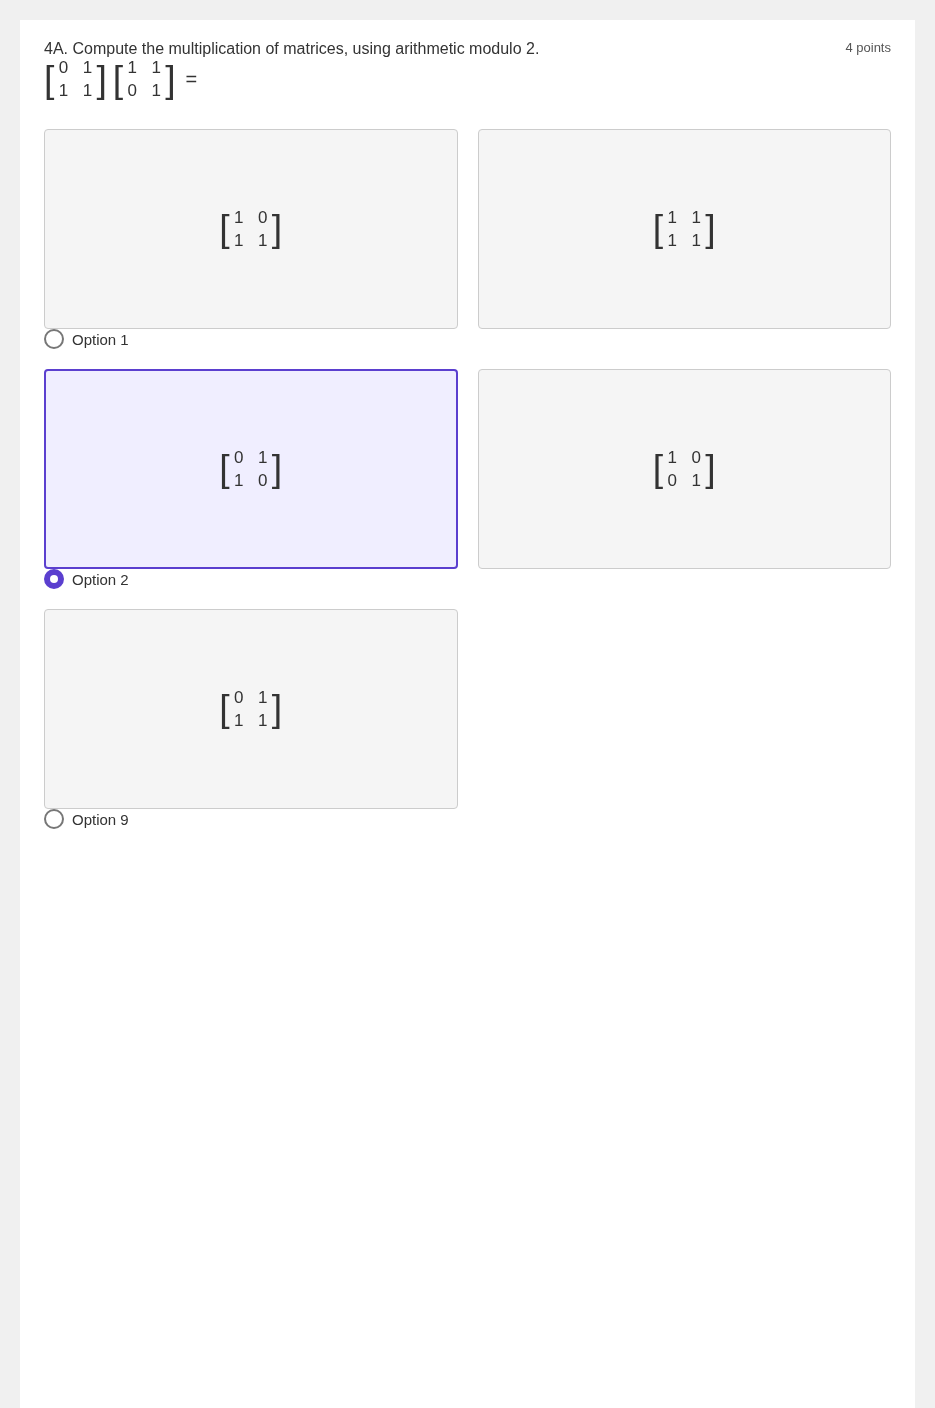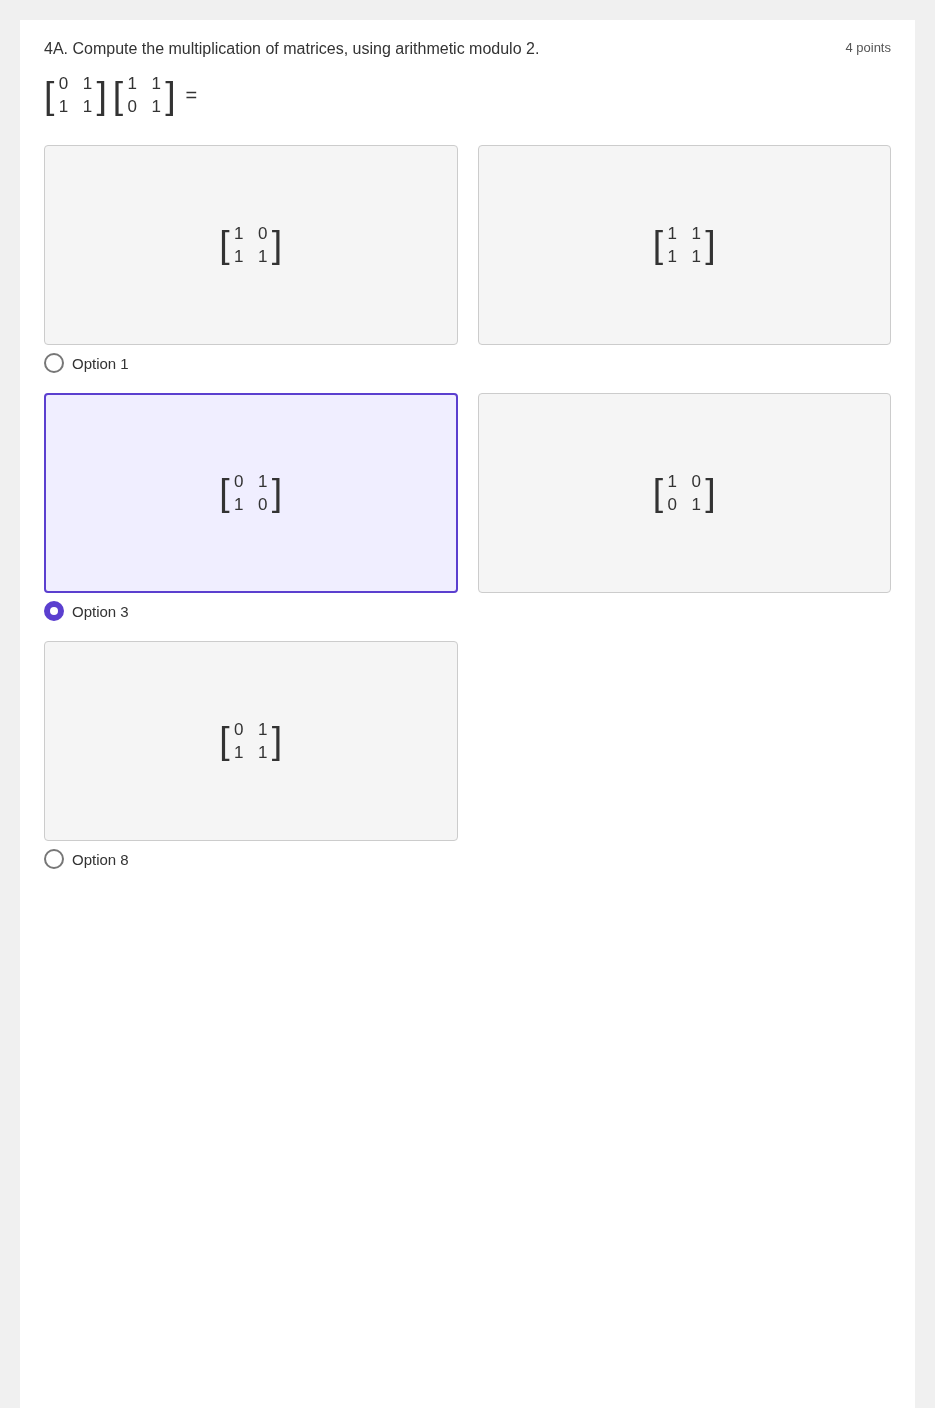--- a/index.html
+++ b/index.html
@@ -13,21 +13,20 @@
     .page {
       background: #fff;
       width: 100%;
       min-height: 1408px;
       padding: 20px 24px;
     }
     .question-header {
       display: flex;
       justify-content: space-between;
       align-items: flex-start;
-      margin-bottom: 16px;
     }
     .question-title {
       font-size: 16px;
       color: #333;
     }
     .points-badge {
       font-size: 13px;
       color: #555;
       white-space: nowrap;
     }
@@ -63,21 +62,20 @@
       padding: 20px;
     }
     .option-card.selected {
       border: 2px solid #5b3fcf;
       background: #f0eeff;
     }
     .option-label-row {
       display: flex;
       align-items: center;
       gap: 8px;
-      margin-top: 8px;
     }
     .radio-circle {
       width: 20px;
       height: 20px;
       border-radius: 50%;
       border: 2px solid #777;
       display: inline-flex;
       align-items: center;
       justify-content: center;
       background: #fff;
@@ -232,21 +230,21 @@
             <div class="m-row">
               <span class="m-cell">1</span>
               <span class="m-cell">0</span>
             </div>
           </div>
           <span class="m-bracket-right">]</span>
         </div>
       </div>
       <div class="option-label-row">
         <div class="radio-circle checked"></div>
-        <span class="option-text">Option 3</span>
+        <span class="option-text">Option 2</span>
       </div>
     </div>
 
     <div>
       <div class="option-card">
         <div class="matrix-display">
           <span class="m-bracket-left">[</span>
           <div class="m-cells">
             <div class="m-row">
               <span class="m-cell">1</span>
@@ -276,17 +274,17 @@
           <div class="m-row">
             <span class="m-cell">1</span>
             <span class="m-cell">1</span>
           </div>
         </div>
         <span class="m-bracket-right">]</span>
       </div>
     </div>
     <div class="option-label-row">
       <div class="radio-circle"></div>
-      <span class="option-text">Option 8</span>
+      <span class="option-text">Option 9</span>
     </div>
   </div>
 
 </div>
 
 </body></html>

